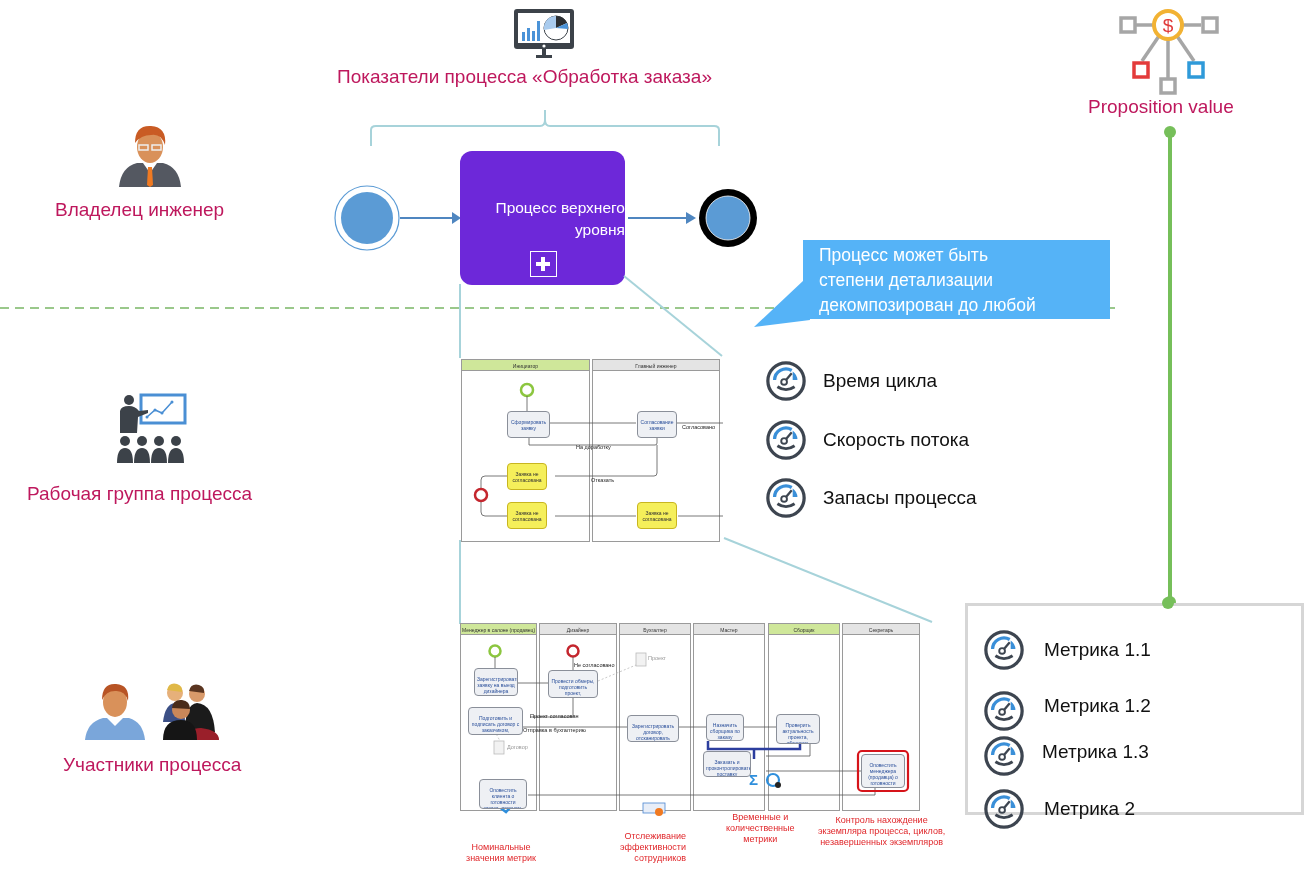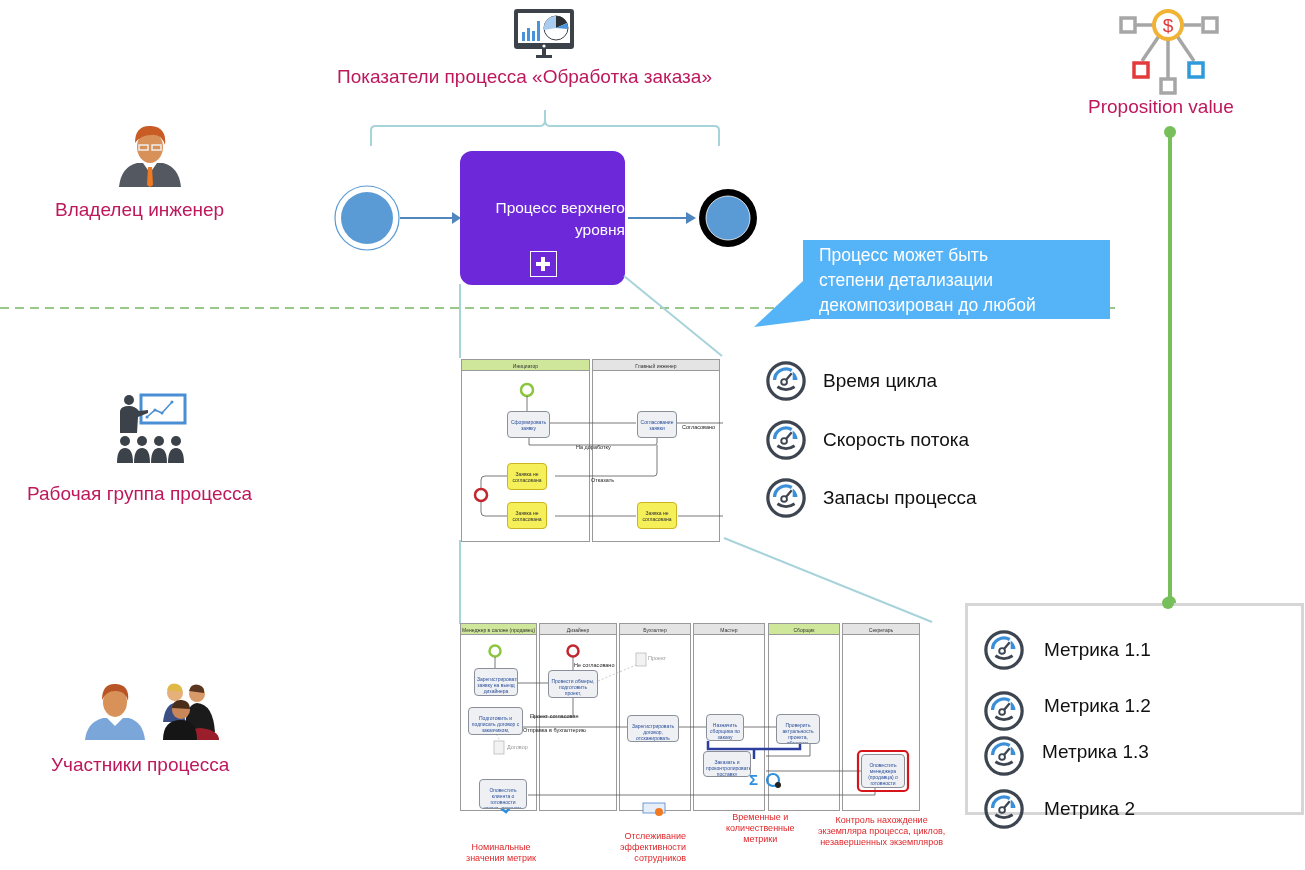--- a/index.html
+++ b/index.html
@@ -128,21 +128,21 @@
     <path d="M78 40 Q80 22 90 21 Q100 22 100 40 Z" fill="#3b4f85"></path>
     <circle cx="112" cy="12" r="8" fill="#d99a6a"></circle>
       <path d="M104 9 Q106 1 114 3 Q120 5 119 11 Z" fill="#5a3520"></path>
     <path d="M100 50 Q100 22 112 21 Q128 22 130 50 Z" fill="#1b1b1b"></path>
     <path d="M102 58 Q102 46 116 46 Q134 48 134 58 Z" fill="#9a1f2a"></path>
     <circle cx="96" cy="28" r="9" fill="#c98759"></circle>
       <path d="M87 26 Q88 17 97 18 Q105 19 105 27 Z" fill="#4a2c1a"></path>
     <path d="M78 58 Q78 38 96 38 Q112 38 112 58 Z" fill="#151515"></path>
   </g>
 </svg>
-<div class="lbl" style="left:51px;top:754px;">Участники процесса</div>
+<div class="lbl" style="left:63px;top:754px;">Участники процесса</div>
 
 <svg style="left:0;top:306px" width="1120" height="4" viewBox="0 0 1120 4">
   <line x1="0" y1="2" x2="1115" y2="2" stroke="#79b765" stroke-width="1.6" stroke-dasharray="9,6"></line>
 </svg>
 
 <svg style="left:330px;top:150px" width="440" height="140" viewBox="0 0 440 140">
   <circle cx="37" cy="68" r="32" fill="#fff" stroke="#5b9bd5" stroke-width="1.2"></circle>
   <circle cx="37" cy="68" r="26" fill="#5b9bd5"></circle>
   <line x1="70" y1="68" x2="122" y2="68" stroke="#4f86c0" stroke-width="2"></line>
   <polygon points="122,62 131,68 122,74" fill="#4f86c0"></polygon>

